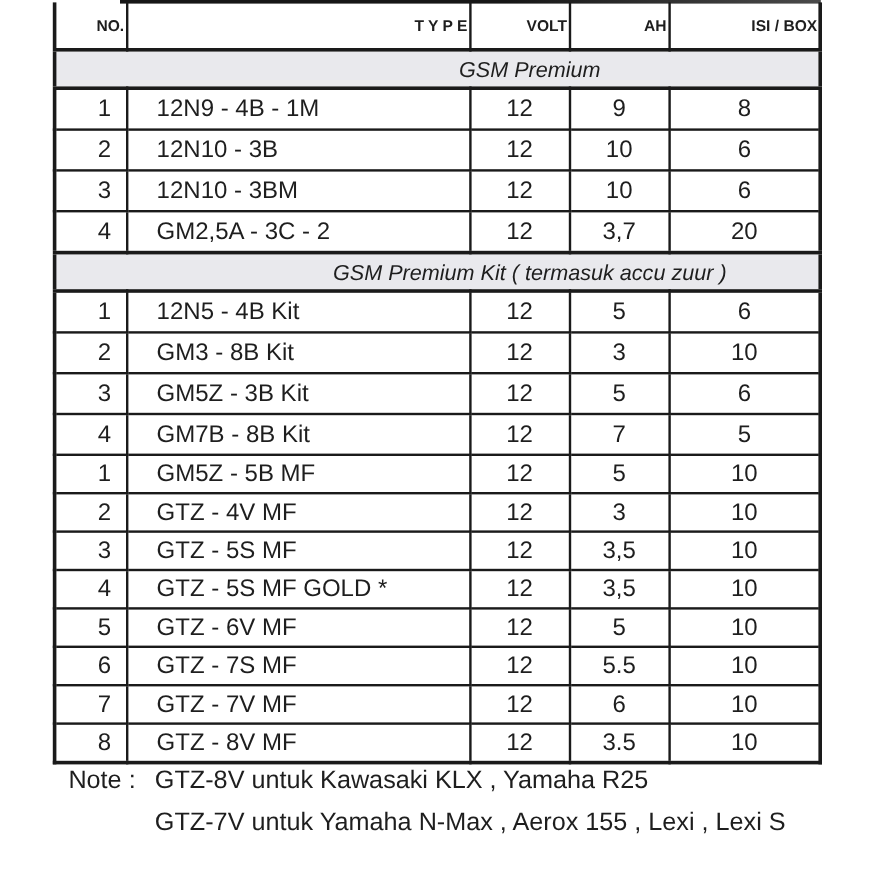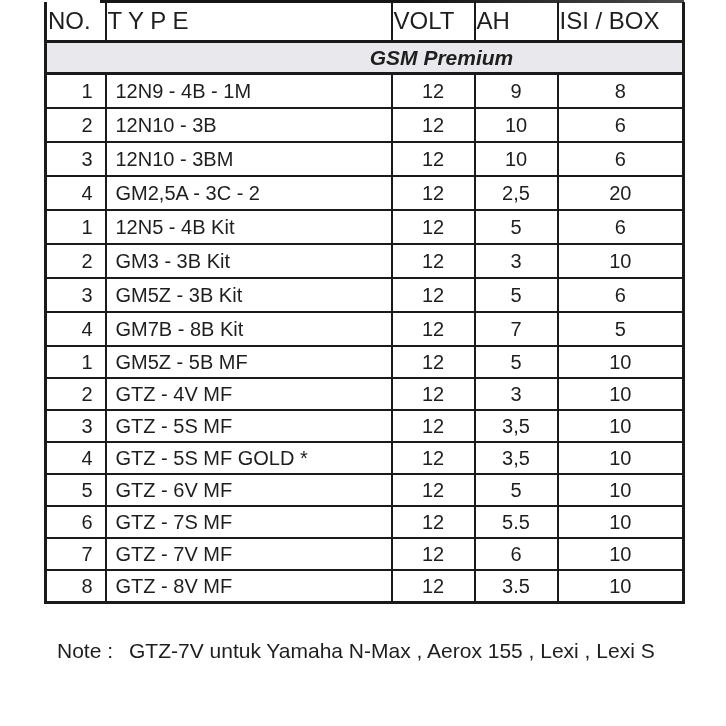--- a/index.html
+++ b/index.html
@@ -18,31 +18,31 @@
   table.price-table{
     position:absolute;left:44px;top:2px;width:638px;
     border-collapse:collapse;table-layout:fixed;
   }
   .price-table td,.price-table th{
     border:2px solid var(--border);
     font-size:20px;line-height:1;color:var(--ink);
     overflow:hidden;white-space:nowrap;
   }
   .price-table th{
-    height:36px;font-weight:normal;font-size:24px;text-align:left;
+    height:36px;font-weight:bold;font-size:13px;text-align:right;
     border-top:none;
   }
   .price-table td.band{
     height:27px;background:var(--band-bg);
     border-top:3px solid var(--border);border-bottom:3px solid var(--border);
-    font-weight:bold;font-style:italic;font-size:21px;text-align:center;
+    font-weight:normal;font-style:italic;font-size:18px;text-align:center;
     padding-left:155px;
   }
   .price-table td.c-no{height:28px;text-align:right;padding-right:12px;}
-  .price-table td.c-type{text-align:left;padding-left:9px;}
+  .price-table td.c-type{text-align:left;padding-left:24px;}
   .price-table td.c-volt,.price-table td.c-ah,.price-table td.c-isi{text-align:center;}
   .price-table{border:3px solid var(--border);border-top:none;}
   .sec-premium td.c-no, .sec-premium td.c-type, .sec-premium td.c-volt,
   .sec-premium td.c-ah, .sec-premium td.c-isi{height:30px;}
   .notes{
     position:absolute;left:57px;top:633px;display:flex;gap:16px;
     font-size:21px;line-height:35px;
   }
   .note-lines{display:flex;flex-direction:column;}
 </style>
@@ -90,35 +90,38 @@
       <td class="c-no">3</td>
       <td class="c-type">12N10 - 3BM</td>
       <td class="c-volt">12</td>
       <td class="c-ah">10</td>
       <td class="c-isi">6</td>
     </tr>
     <tr>
       <td class="c-no">4</td>
       <td class="c-type">GM2,5A - 3C - 2</td>
       <td class="c-volt">12</td>
-      <td class="c-ah">2,5</td>
+      <td class="c-ah">3,7</td>
       <td class="c-isi">20</td>
     </tr>
   </tbody>
   <tbody class="sec-premium">
     <tr>
+      <td class="band" colspan="5">GSM Premium Kit ( termasuk accu zuur )</td>
+    </tr>
+    <tr>
       <td class="c-no">1</td>
       <td class="c-type">12N5 - 4B Kit</td>
       <td class="c-volt">12</td>
       <td class="c-ah">5</td>
       <td class="c-isi">6</td>
     </tr>
     <tr>
       <td class="c-no">2</td>
-      <td class="c-type">GM3 - 3B Kit</td>
+      <td class="c-type">GM3 - 8B Kit</td>
       <td class="c-volt">12</td>
       <td class="c-ah">3</td>
       <td class="c-isi">10</td>
     </tr>
     <tr>
       <td class="c-no">3</td>
       <td class="c-type">GM5Z - 3B Kit</td>
       <td class="c-volt">12</td>
       <td class="c-ah">5</td>
       <td class="c-isi">6</td>
@@ -187,15 +190,16 @@
       <td class="c-volt">12</td>
       <td class="c-ah">3.5</td>
       <td class="c-isi">10</td>
     </tr>
   </tbody>
 </table>
 
 <div class="notes">
   <div class="note-label">Note :</div>
   <div class="note-lines">
+    <div>GTZ-8V untuk Kawasaki KLX , Yamaha R25</div>
     <div>GTZ-7V untuk Yamaha N-Max , Aerox 155 , Lexi , Lexi S</div>
   </div>
 </div>
 
 </body></html>

